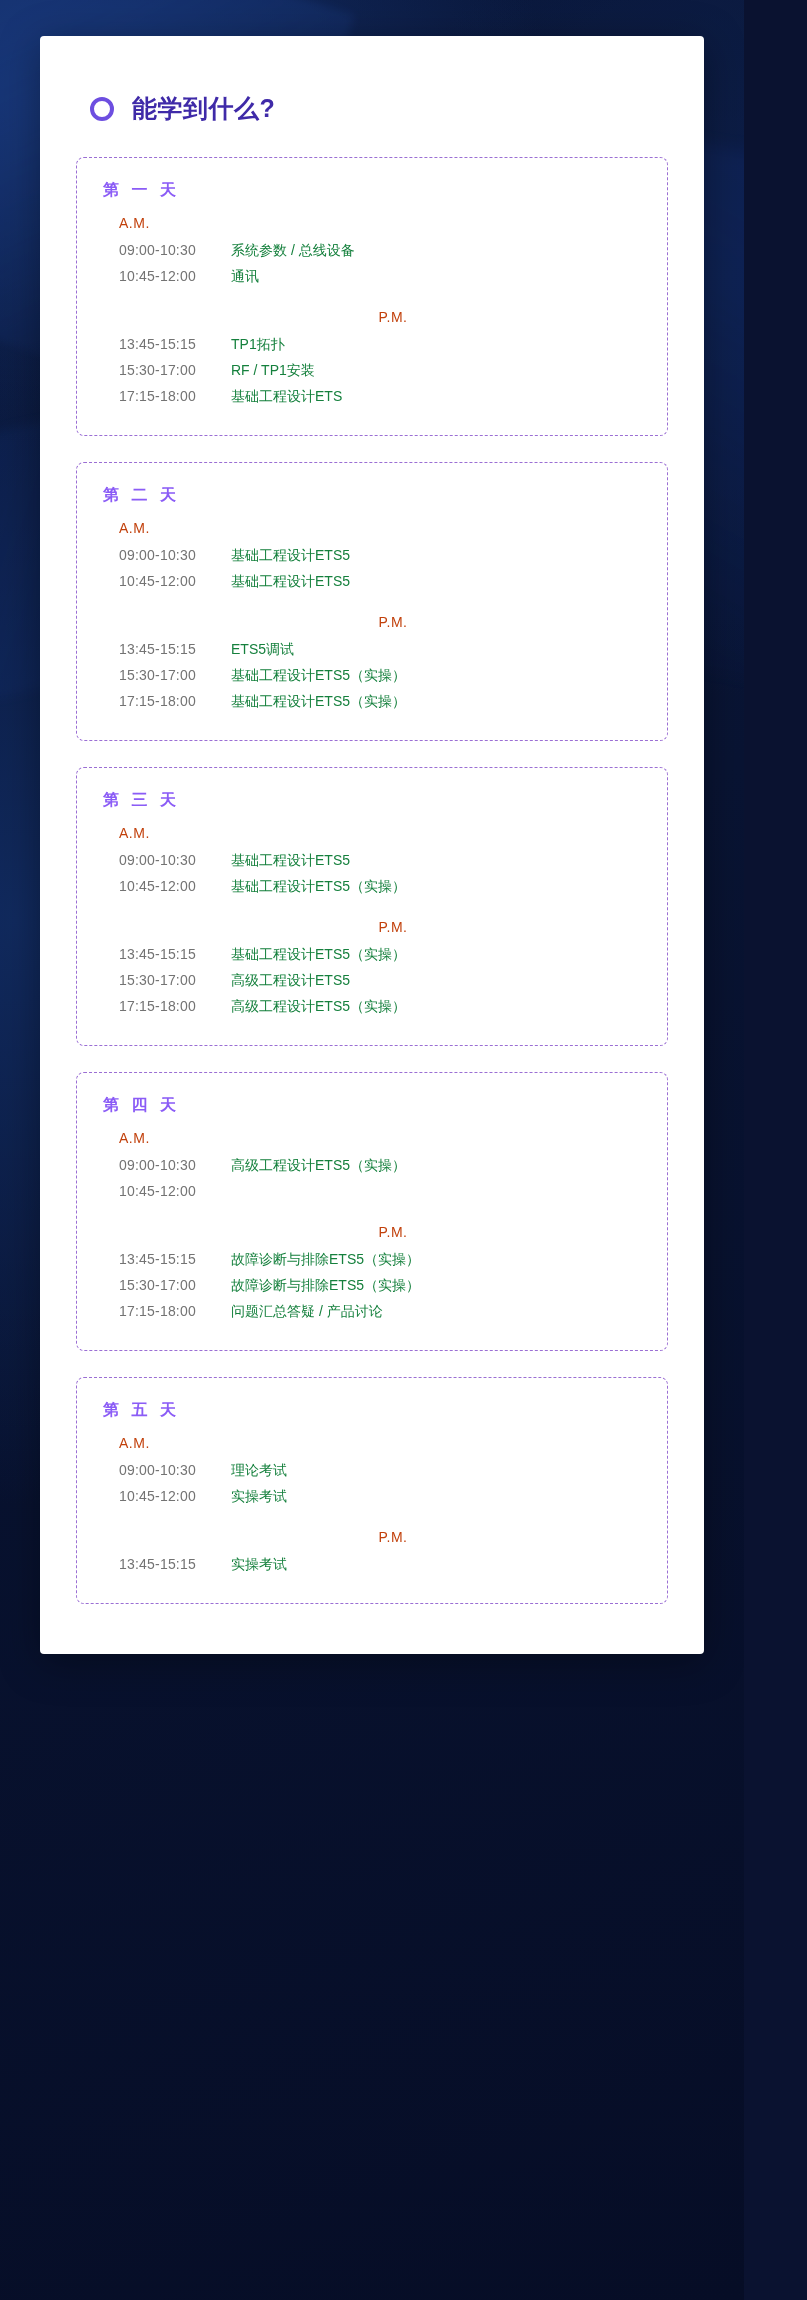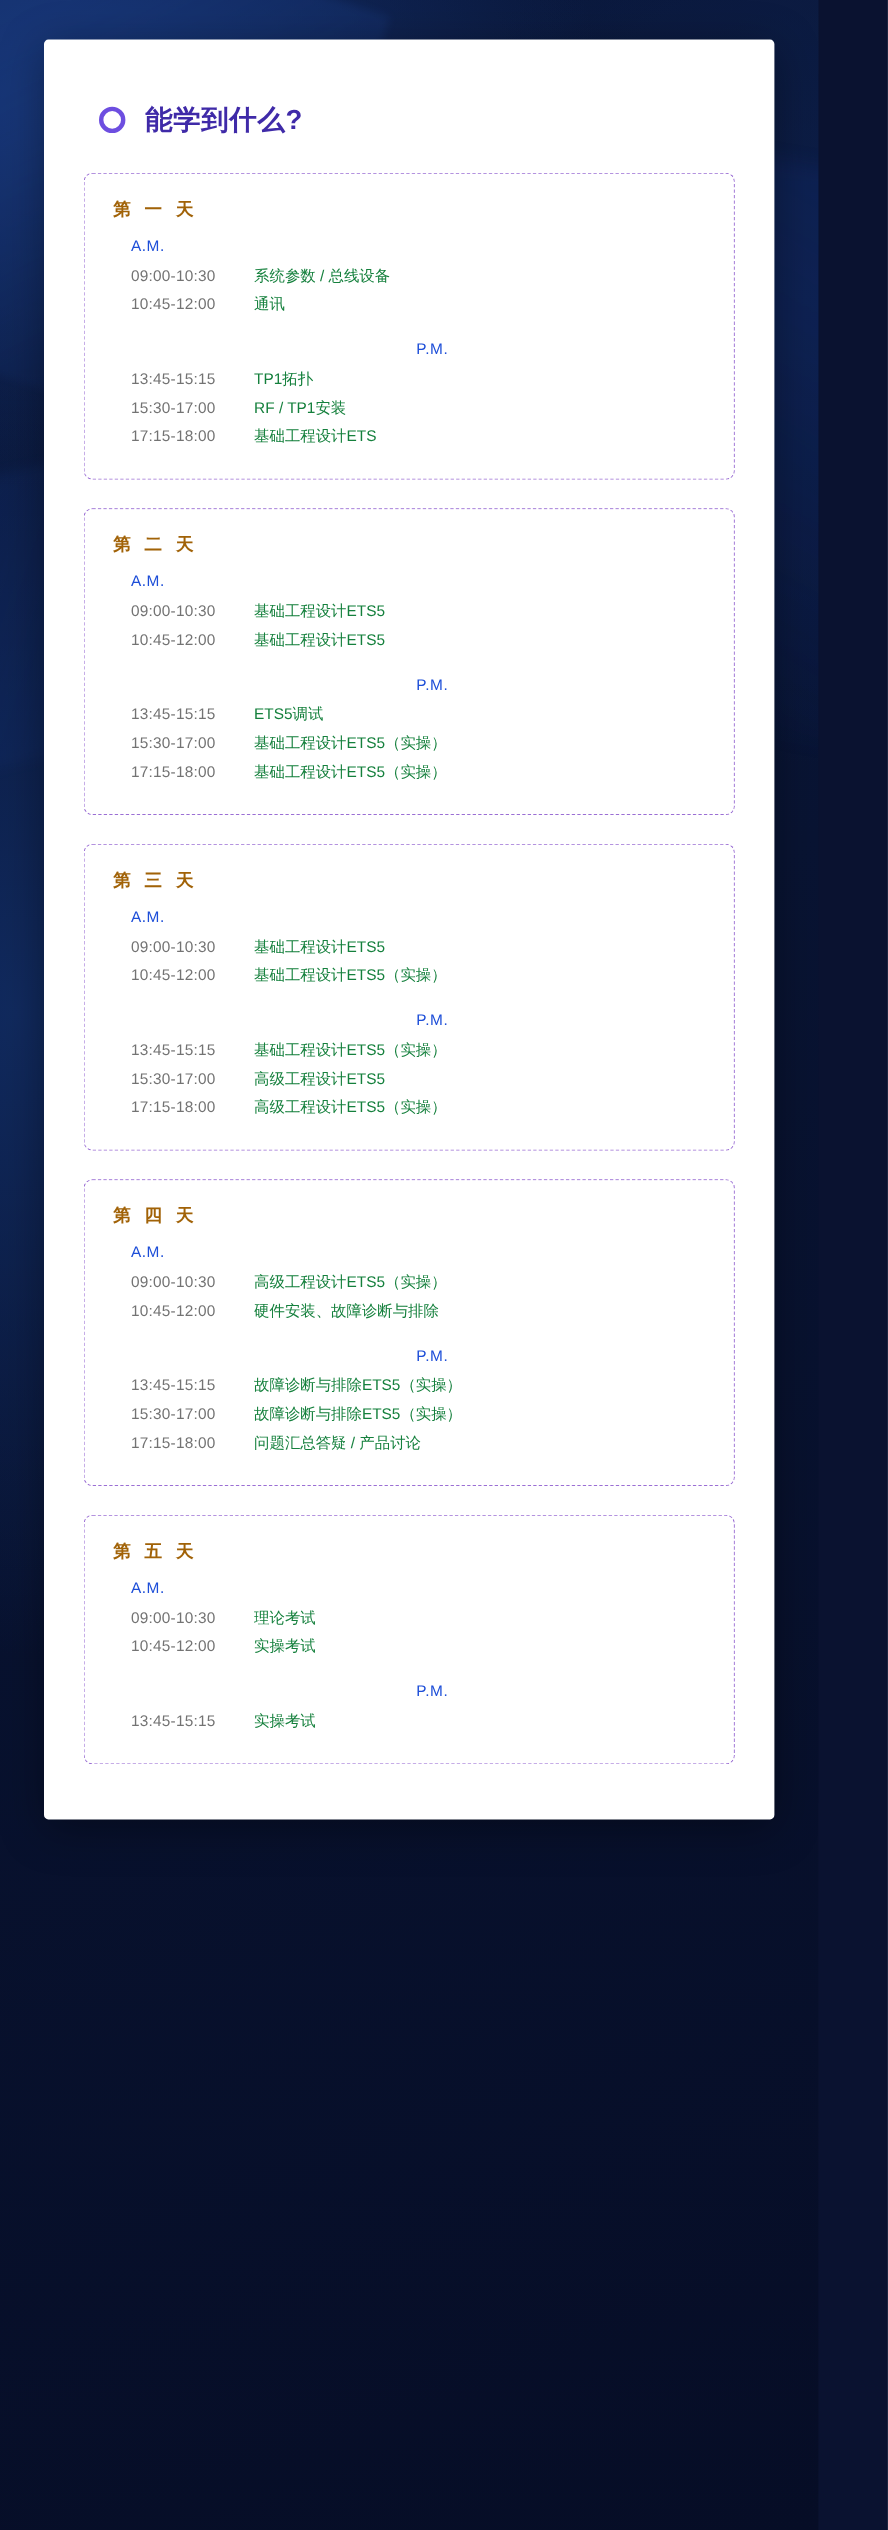--- a/index.html
+++ b/index.html
@@ -81,29 +81,29 @@
     border: 1px dashed #9b6fd4;
     border-radius: 8px;
     margin: 0 10px 26px 10px;
     padding: 22px 0 26px 0;
   }
   .day-box:last-child { margin-bottom: 4px; }
 
   .day-title {
     font-size: 16px;
     font-weight: bold;
-    color: #a16207;
+    color: #8b5cf6;
     letter-spacing: 4px;
     margin: 0 0 14px 26px;
   }
 
   .period {
     margin: 0 0 6px 42px;
     font-size: 14px;
-    color: #1d4ed8;
+    color: #c2410c;
     letter-spacing: .5px;
   }
   .period.pm { margin-top: 20px; text-align: center; }
 
   .rows { margin: 0; }
   .row {
     display: flex;
     align-items: baseline;
     font-size: 14px;
     color: #2f2f3d;
@@ -227,21 +227,20 @@
         <div class="day-box">
           <div class="day-title">第 四 天</div>
           <div class="period">A.M.</div>
           <div class="rows">
             <div class="row">
               <span class="time">09:00-10:30</span>
               <span class="topic">高级工程设计ETS5（实操）</span>
             </div>
             <div class="row">
               <span class="time">10:45-12:00</span>
-              <span class="topic">硬件安装、故障诊断与排除</span>
             </div>
           </div>
           <div class="period pm">P.M.</div>
           <div class="rows">
             <div class="row">
               <span class="time">13:45-15:15</span>
               <span class="topic">故障诊断与排除ETS5（实操）</span>
             </div>
             <div class="row">
               <span class="time">15:30-17:00</span>

